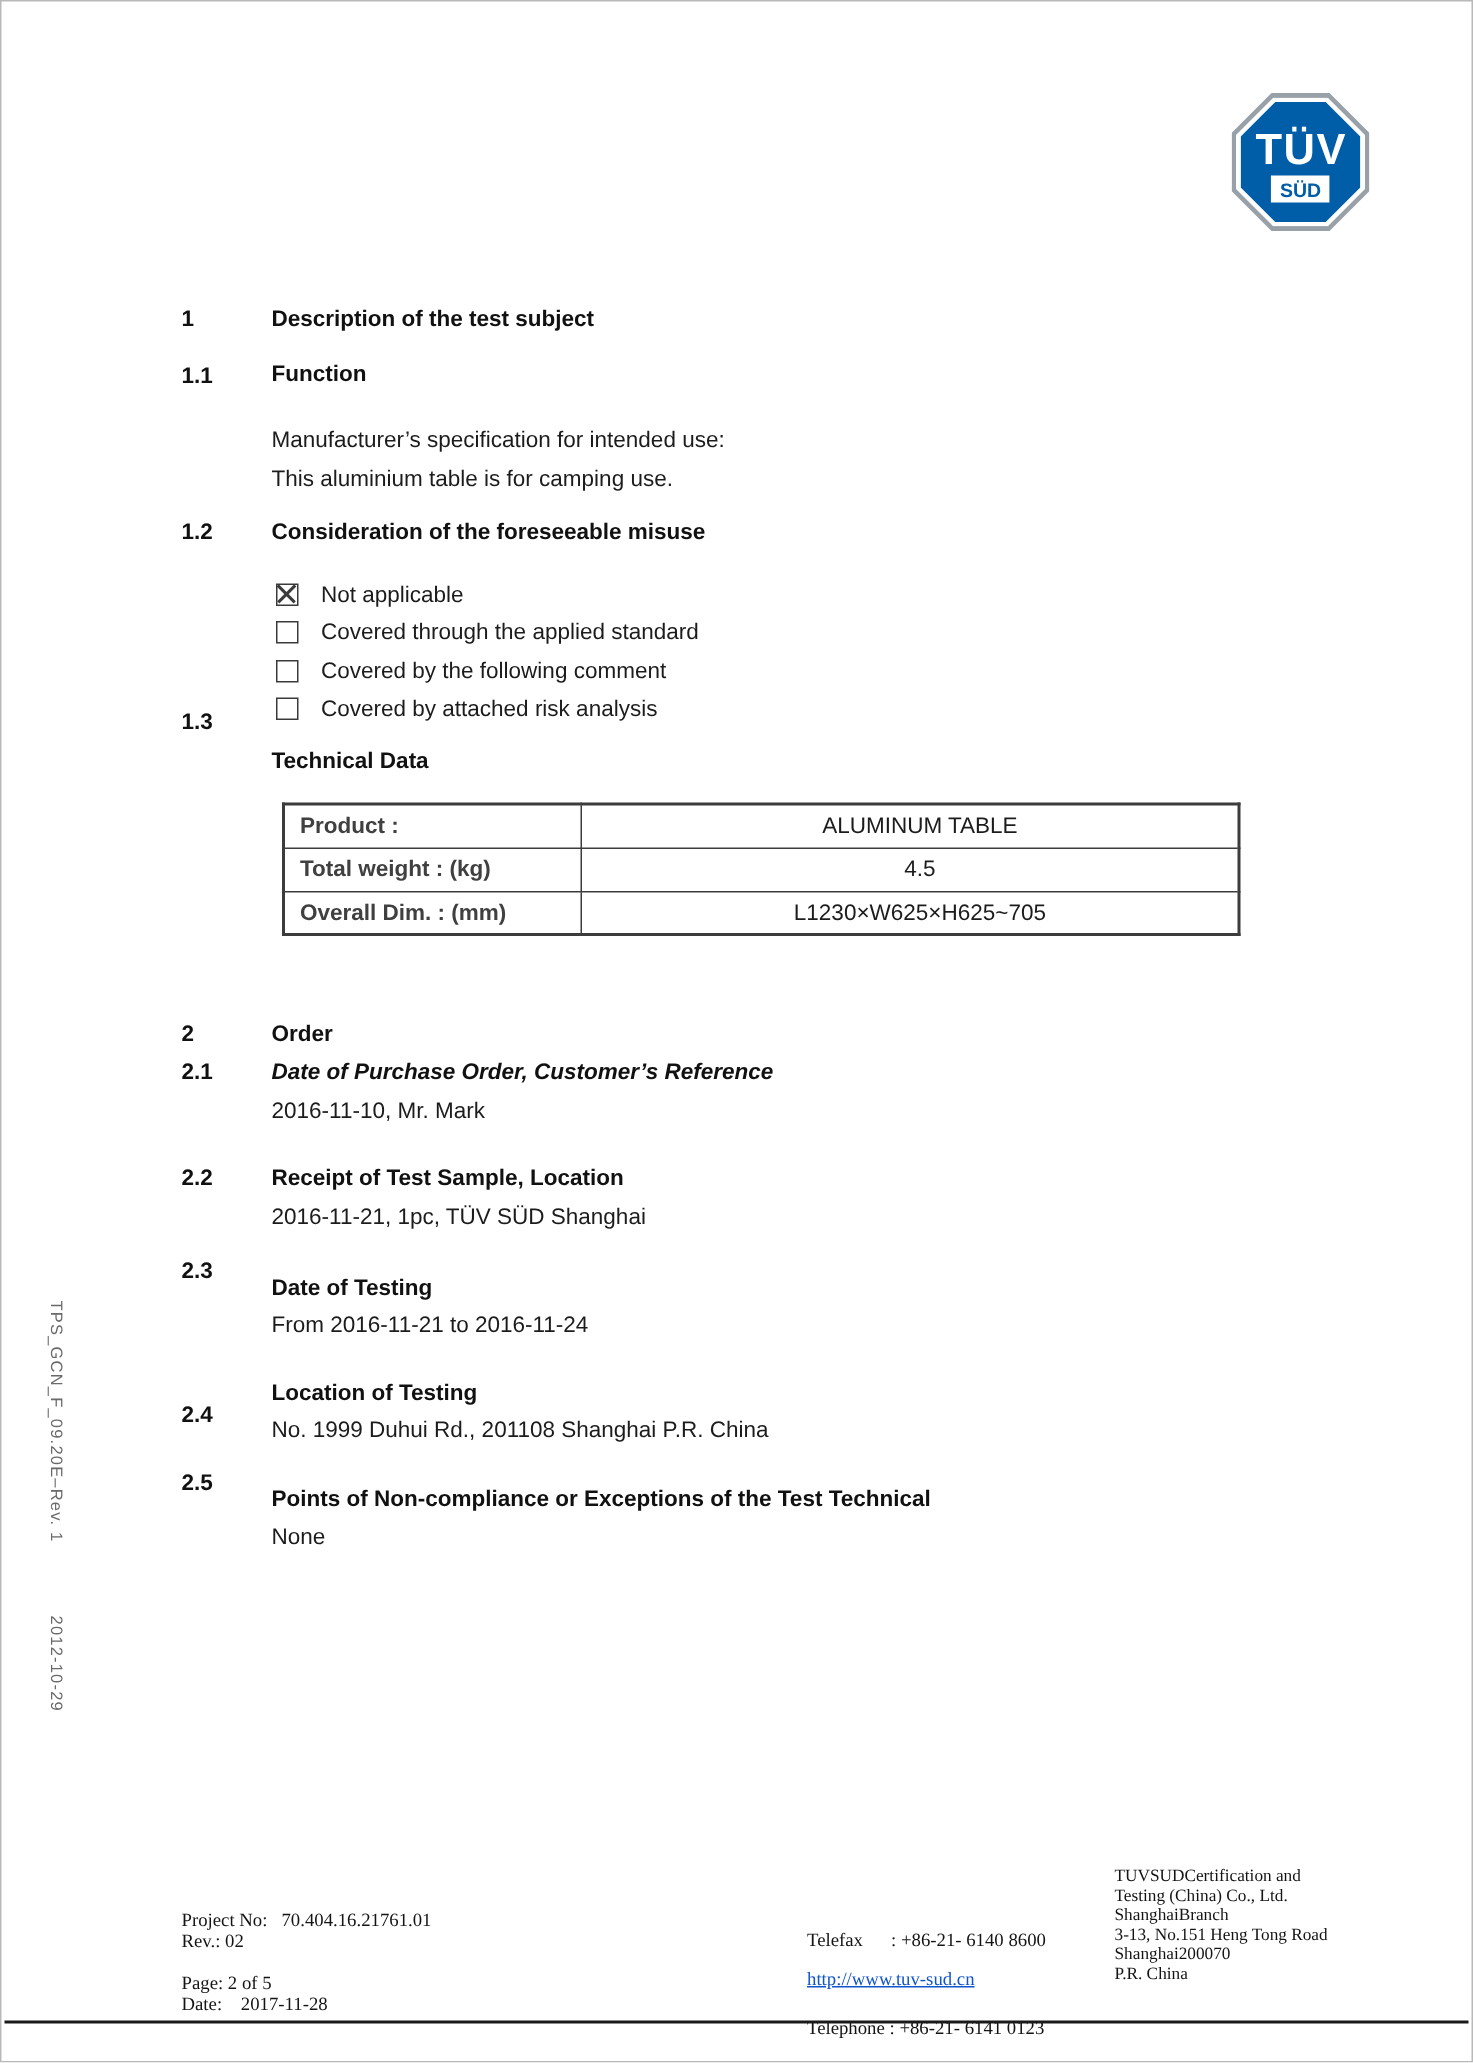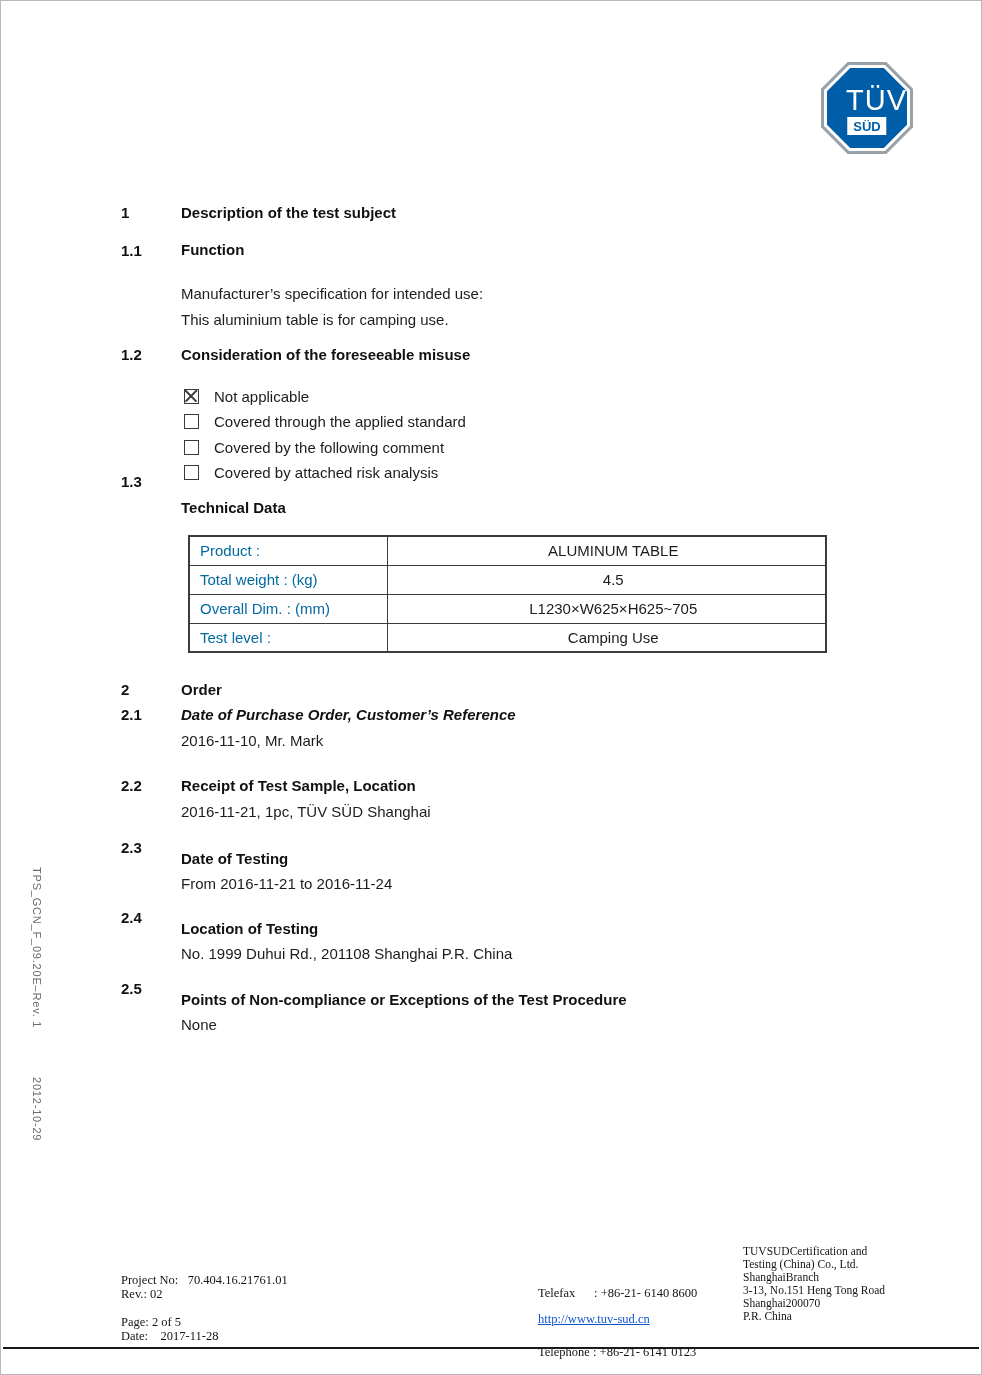--- a/index.html
+++ b/index.html
@@ -21,21 +21,21 @@
   .txt { left:180px; }
 
   
   .logo { position:absolute; left:820px; top:61px; width:92px; height:92px; }
   .octa { position:absolute; clip-path:polygon(29% 0,71% 0,100% 29%,100% 71%,71% 100%,29% 100%,0 71%,0 29%); }
   .octa.outer { inset:0; background:#98a0a8; }
   .octa.mid   { inset:3px; background:#ffffff; }
   .octa.inner { inset:6px; background:#005ea8; }
   .logo-tuv {
     position:absolute; top:17px; left:0; width:100%;
-    text-align:right; color:#ffffff; font-weight:400;
+    text-align:left; color:#ffffff; font-weight:700;
     font-size:29px; letter-spacing:1px; line-height:30px;padding-left:10px;
   }
   .logo-sud-band {
     position:absolute; bottom:13px; left:50%; transform:translateX(-50%);
     background:#ffffff; padding:0 6px; height:18px;
     display:flex; align-items:center; justify-content:center;
   }
   .logo-sud { color:#005ea8; font-weight:700; font-size:13px; line-height:13px; }
 
   
@@ -55,21 +55,21 @@
   .checkbox.checked::after  { transform:rotate(-45deg); }
   .cblabel { font-size:15px; color:#1c1c1c; }
 
   
   .tech-table {
     position:absolute; left:187px; top:534px; width:639px;
     border-collapse:collapse; border:2px solid #3c3c3c;
     font-size:15px; color:#1c1c1c;
   }
   .tech-table td { border:1px solid #3c3c3c; height:29px; padding:2px 10px; }
-  .tech-table td.tl { width:198px; font-weight:400; color:#0369a1; }
+  .tech-table td.tl { width:198px; font-weight:700; color:#404040; }
   .tech-table td.tv { text-align:center;padding-left:24px; }
 
   
   .footer-line {
     position:absolute; font-family:"Liberation Serif", serif;
     font-size:12.5px; color:#141414; white-space:pre; line-height:14px;
   }
   .footer-right { font-size:11.5px; line-height:13px; }
   .weblink { color:#1155cc; text-decoration:underline; cursor:pointer; }
   .bottom-rule { position:absolute; left:2px; right:2px; top:1346px; height:2px; background:#1a1a1a; }
@@ -131,48 +131,44 @@
       <td class="tv">ALUMINUM TABLE</td>
     </tr>
     <tr>
       <td class="tl">Total weight : (kg)</td>
       <td class="tv">4.5</td>
     </tr>
     <tr>
       <td class="tl">Overall Dim. : (mm)</td>
       <td class="tv">L1230×W625×H625~705</td>
     </tr>
-    <tr>
-      <td class="tl">Test level :</td>
-      <td class="tv">Camping Use</td>
-    </tr>
   </tbody>
     </table>
 
   <div class="abs doc-text b num" style="top:679px;">2</div>
   <div class="abs doc-text b txt" style="top:679px;">Order</div>
 
   <div class="abs doc-text b num" style="top:704px;">2.1</div>
   <div class="abs doc-text b txt" style="top:704px;font-style:italic;">Date of Purchase Order, Customer’s Reference</div>
   <div class="abs doc-text txt" style="top:730px;">2016-11-10, Mr. Mark</div>
 
   <div class="abs doc-text b num" style="top:775px;">2.2</div>
   <div class="abs doc-text b txt" style="top:775px;">Receipt of Test Sample, Location</div>
   <div class="abs doc-text txt" style="top:801px;">2016-11-21, 1pc, TÜV SÜD Shanghai</div>
 
   <div class="abs doc-text b num" style="top:837px;">2.3</div>
   <div class="abs doc-text b txt" style="top:848px;">Date of Testing</div>
   <div class="abs doc-text txt" style="top:873px;">From 2016-11-21 to 2016-11-24</div>
 
-  <div class="abs doc-text b num" style="top:907px;">2.4</div>
+  <div class="abs doc-text b num" style="top:933px;">2.4</div>
   <div class="abs doc-text b txt" style="top:918px;">Location of Testing</div>
   <div class="abs doc-text txt" style="top:943px;">No. 1999 Duhui Rd., 201108 Shanghai P.R. China</div>
 
   <div class="abs doc-text b num" style="top:978px;">2.5</div>
-  <div class="abs doc-text b txt" style="top:989px;">Points of Non-compliance or Exceptions of the Test Procedure</div>
+  <div class="abs doc-text b txt" style="top:989px;">Points of Non-compliance or Exceptions of the Test Technical</div>
   <div class="abs doc-text txt" style="top:1014px;">None</div>
 
   <div class="footer-line" style="left:120px; top:1272px;">Project No:   70.404.16.21761.01</div>
   <div class="footer-line" style="left:120px; top:1286px;">Rev.: 02</div>
   <div class="footer-line" style="left:120px; top:1328px;">Date:    2017-11-28</div>
   <div class="footer-line" style="left:120px; top:1314px;">Page: 2 of 5</div>
 
   <div class="footer-line" style="left:537px; top:1344px;">Telephone : +86-21- 6141 0123</div>
   <div class="footer-line" style="left:537px; top:1285px;">Telefax      : +86-21- 6140 8600</div>
   <div class="footer-line weblink" style="left:537px; top:1311px;">http://www.tuv-sud.cn</div>

